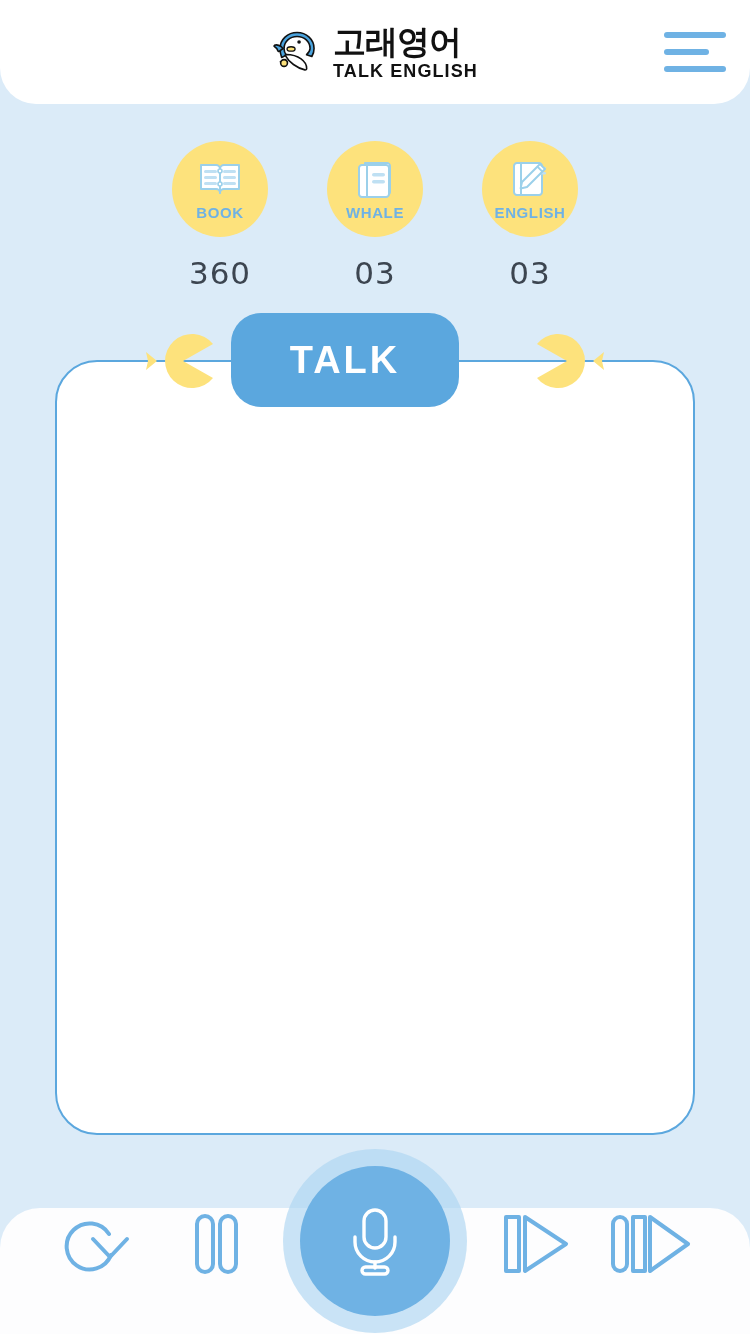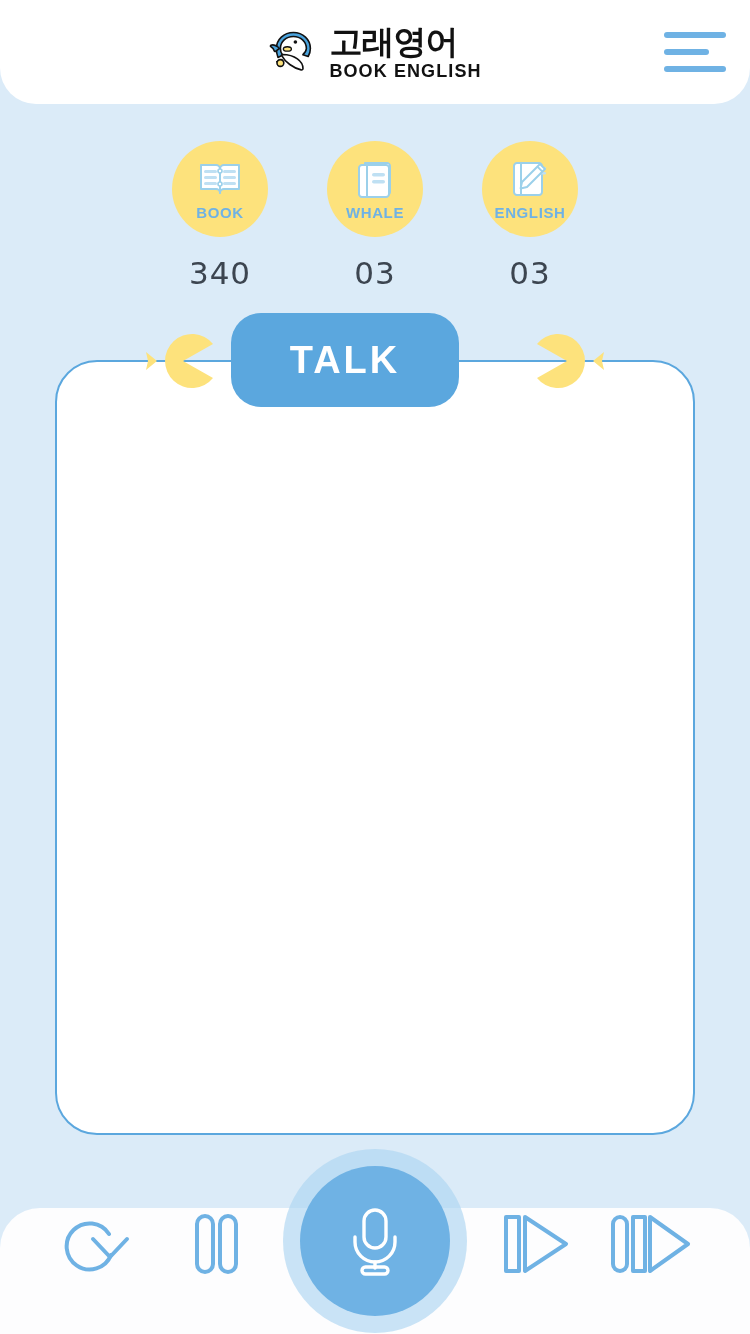--- a/index.html
+++ b/index.html
@@ -278,21 +278,21 @@
         <path d="M9 20c-2.4-1.6-5-2-6.6-1.2-0.6 0.4-0.4 1 0.2 1.4 1.6 1 2.8 2.4 3.2 4 0.2 0.8 1 1 1.6 0.4L11 22z" fill="#4aa3dd" stroke="#111" stroke-width="1.6" stroke-linejoin="round"></path>
         <path d="M14 28c6 0 11 1.4 15 4.4 3.6 2.6 5.6 6.2 5.6 9.6 0 1-0.8 1.6-1.8 1.4-3.4-0.8-7.6-2.6-11.4-5.4C17.4 35 14.6 31.6 13 28.6z" fill="#fff" stroke="#111" stroke-width="1.6" stroke-linejoin="round"></path>
         <ellipse cx="19" cy="22.4" rx="4" ry="2.2" fill="#fde27c" stroke="#111" stroke-width="1.4"></ellipse>
         <circle cx="27" cy="15.5" r="1.8" fill="#111"></circle>
         <path d="M13.5 33c-1.6 1.4-3.4 2.2-5.2 2.2" stroke="#111" stroke-width="1.6" fill="none" stroke-linecap="round"></path>
         <circle cx="12" cy="36.5" r="3.4" fill="#fde27c" stroke="#111" stroke-width="1.6"></circle>
       </svg>
     </span>
     <span class="brand-text">
       <span class="brand-kr">고래영어</span>
-      <span class="brand-en">BOOK ENGLISH</span>
+      <span class="brand-en">TALK ENGLISH</span>
     </span>
   </div>
 
   <div class="menu-button">
     <span class="menu-bar"></span>
     <span class="menu-bar mid"></span>
     <span class="menu-bar"></span>
   </div>
 
 </div>
@@ -312,21 +312,21 @@
             <rect x="27" y="15" width="13" height="3" rx="1.5"></rect>
             <rect x="27" y="21" width="13" height="3" rx="1.5"></rect>
             <rect x="27" y="27" width="13" height="3" rx="1.5"></rect>
           </g>
           <circle cx="24" cy="16" r="2" fill="#fff" stroke="#9bd0ea" stroke-width="1.6"></circle>
           <circle cx="24" cy="29" r="2" fill="#fff" stroke="#9bd0ea" stroke-width="1.6"></circle>
         </svg>
       </span>
       <span class="stat-label">BOOK</span>
     </div>
-    <span class="stat-value">340</span>
+    <span class="stat-value">360</span>
   </div>
 
   <div class="stat">
     <div class="stat-circle">
       <span class="stat-icon">
         <svg viewBox="0 0 48 48" width="48" height="48" aria-hidden="true">
           <path d="M14 8h22c1.6 0 3 1.4 3 3v26c0 1.6-1.4 3-3 3H14z" fill="#fff" stroke="#9bd0ea" stroke-width="2" stroke-linejoin="round"></path>
           <path d="M11 10h24c1.6 0 3 1.4 3 3v26c0 1.6-1.4 3-3 3H11c-1.6 0-3-1.4-3-3V13c0-1.6 1.4-3 3-3z" fill="#fff" stroke="#9bd0ea" stroke-width="2" stroke-linejoin="round"></path>
           <line x1="16" y1="10" x2="16" y2="42" stroke="#9bd0ea" stroke-width="2"></line>
           <rect x="21" y="18" width="13" height="3.6" rx="1.8" fill="#bfe0f3"></rect>

